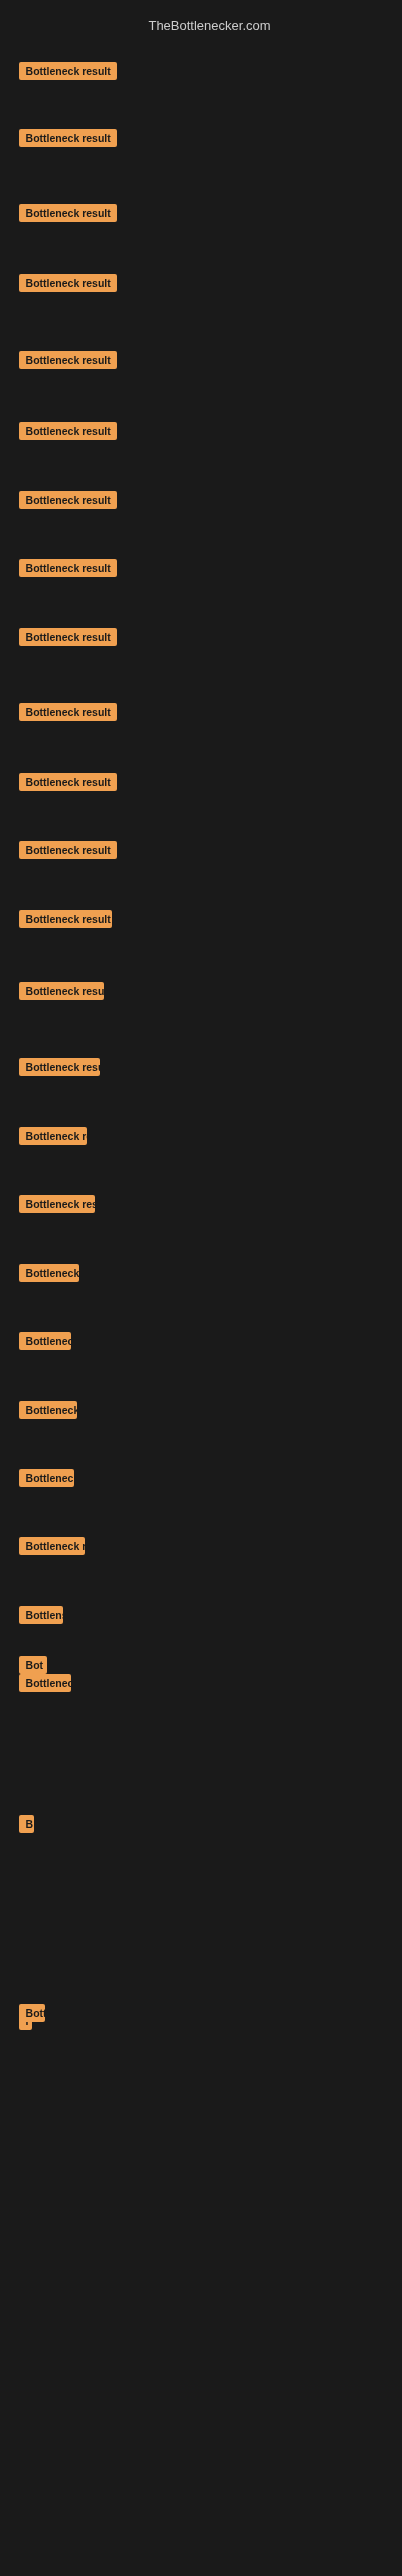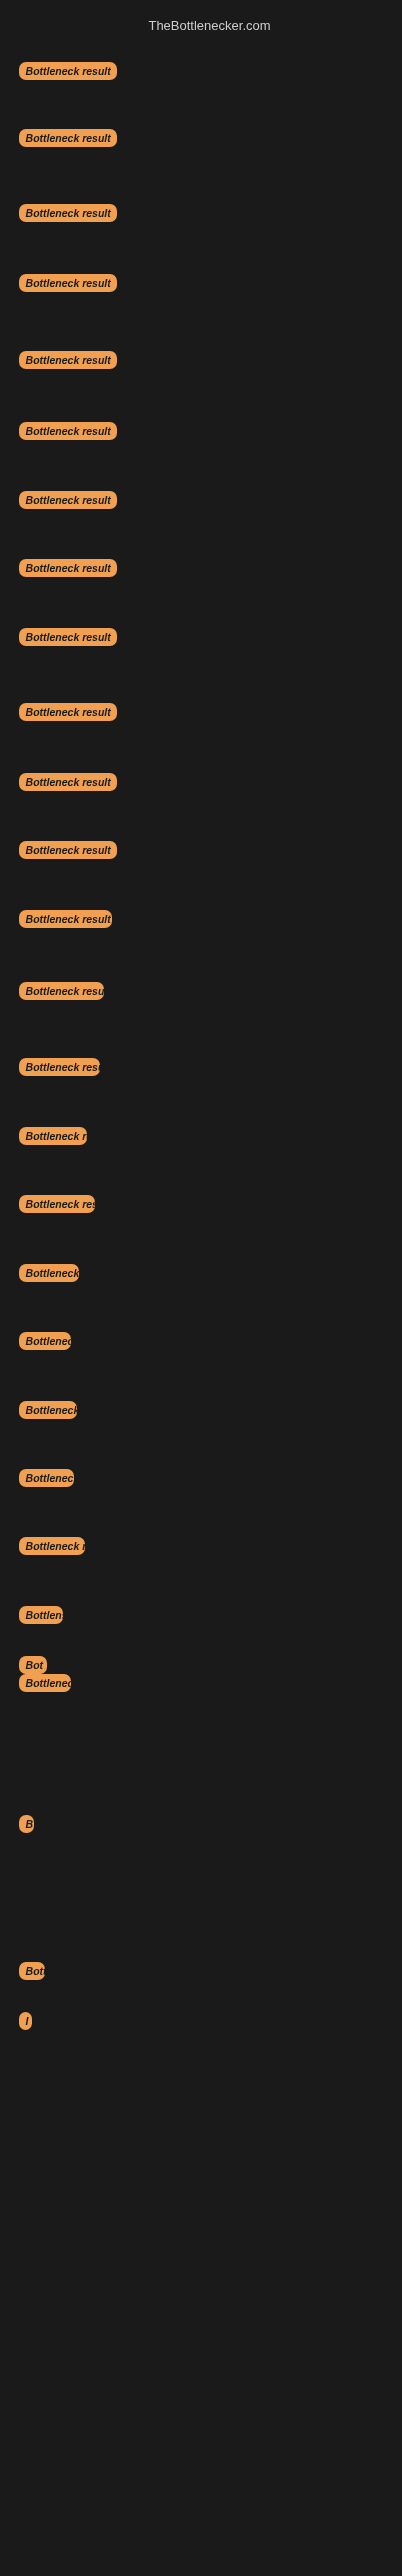--- a/index.html
+++ b/index.html
@@ -21,24 +21,23 @@
       padding: 6.4px 0 9.7px 0;
       font-weight: normal;
     }
     .bottleneck-label {
       display: inline-block;
       background-color: #f0a050;
       color: #1a1a1a;
       font-size: 10.5px;
       font-weight: bold;
       padding: 3.2px 6.4px;
-      border-radius: 7px;
+      border-radius: 2px;
       white-space: nowrap;
       overflow: hidden;
-      font-style: italic;
     }
   </style>
 </head>
 <body>
 
 <div class="site-title">TheBottlenecker.com</div>
 
 <div id="items-container">
     <div style="position: absolute; left: 3.2px; top: 46px;"><span class="bottleneck-label" style="max-width: 117px;">Bottleneck result</span></div>
     <div style="position: absolute; left: 3.2px; top: 113px;"><span class="bottleneck-label" style="max-width: 117px;">Bottleneck result</span></div>
@@ -61,15 +60,15 @@
     <div style="position: absolute; left: 3.2px; top: 1316px;"><span class="bottleneck-label" style="max-width: 52px;">Bottlenec</span></div>
     <div style="position: absolute; left: 3.2px; top: 1385px;"><span class="bottleneck-label" style="max-width: 58px;">Bottleneck r</span></div>
     <div style="position: absolute; left: 3.2px; top: 1453px;"><span class="bottleneck-label" style="max-width: 55px;">Bottleneck</span></div>
     <div style="position: absolute; left: 3.2px; top: 1521px;"><span class="bottleneck-label" style="max-width: 66px;">Bottleneck res</span></div>
     <div style="position: absolute; left: 3.2px; top: 1590px;"><span class="bottleneck-label" style="max-width: 44px;">Bottlens</span></div>
     <div style="position: absolute; left: 3.2px; top: 1658px;"><span class="bottleneck-label" style="max-width: 52px;">Bottleneck</span></div>
     <div style="position: absolute; left: 3.2px; top: 1640px;"><span class="bottleneck-label" style="max-width: 28px;">Bot</span></div>
     <div style="position: absolute; left: 3.2px; top: 1799px;"><span class="bottleneck-label" style="max-width: 14.5px;">B</span></div>
     <div style="position: absolute; left: 3.2px; top: 1872px;"></div>
     <div style="position: absolute; left: 3.2px; top: 1996px;"><span class="bottleneck-label" style="max-width: 9.7px;">I</span></div>
-    <div style="position: absolute; left: 3.2px; top: 1946px;"><span class="bottleneck-label" style="max-width: 26px;">Bott</span></div>
+    <div style="position: absolute; left: 3.2px; top: 1988px;"><span class="bottleneck-label" style="max-width: 26px;">Bott</span></div>
   </div>
 
 
 </body></html>

